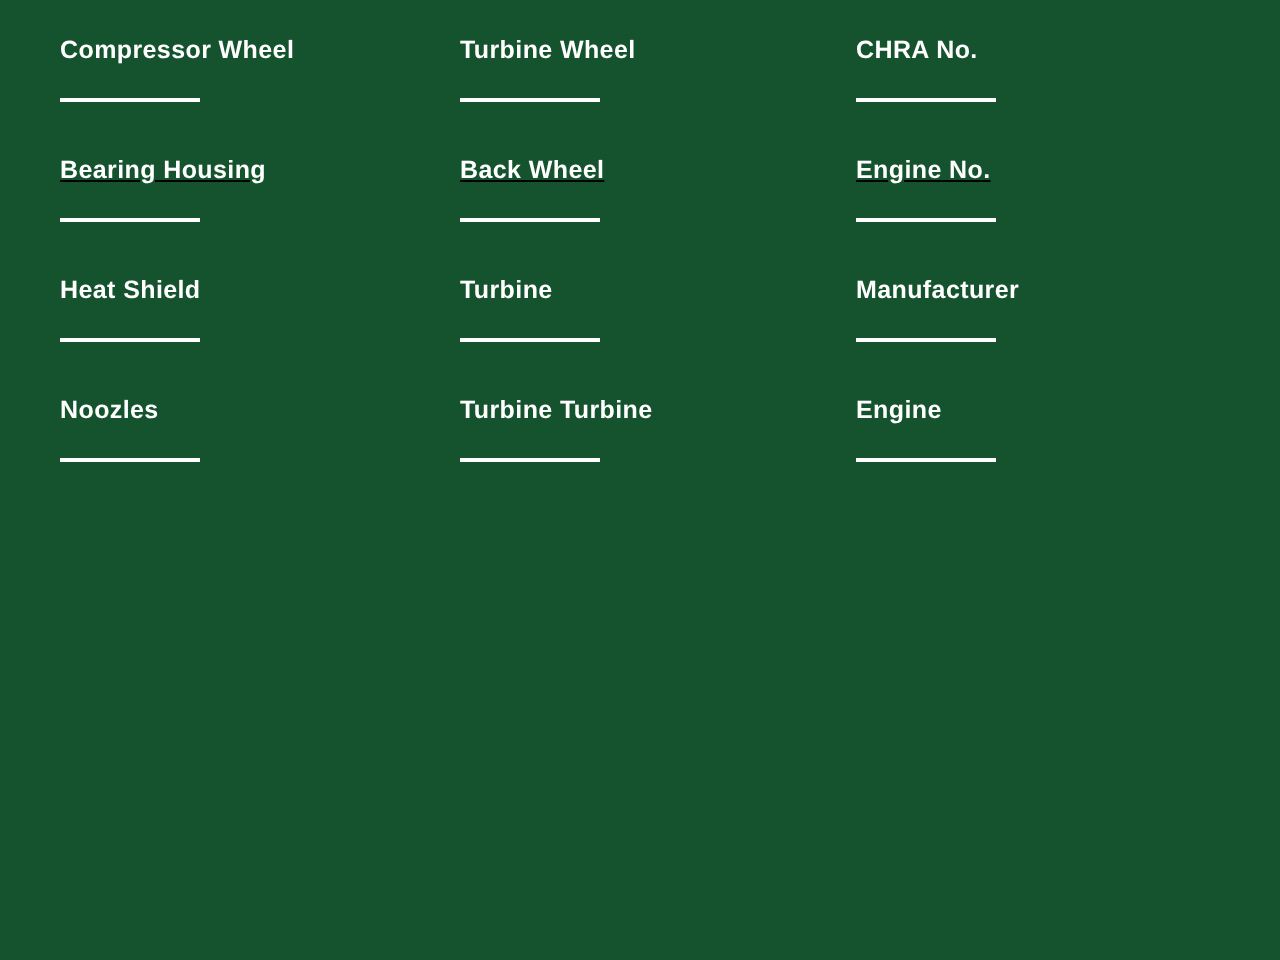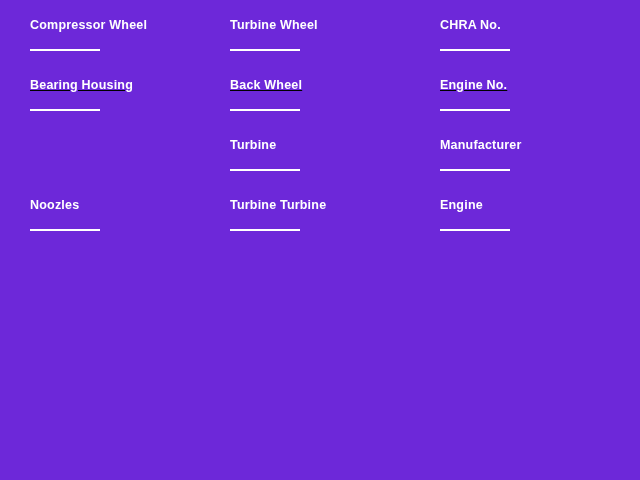--- a/index.html
+++ b/index.html
@@ -10,30 +10,30 @@
     width: 640px;
     height: 480px;
     background: #000000;
     overflow: hidden;
     font-family: "Liberation Sans", sans-serif;
   }
   .form {
     position: relative;
     width: 640px;
     height: 480px;
-    background: #6d28d9;
+    background: #14532d;
   }
   .field {
     position: absolute;
     width: 190px;
   }
   
   .col0 { left: 30px; }
   .col1 { left: 230px; }
-  .col2 { left: 440px; }
+  .col2 { left: 428px; }
   
   .row0 { top: 18px; }
   .row1 { top: 78px; text-decoration: underline; }
   .row2 { top: 138px; }
   .row3 { top: 198px; }
   .label {
     display: block;
     height: 14px;
     line-height: 14px;
     font-size: 12.5px;
@@ -53,20 +53,24 @@
 <body>
 
 <div class="form">
 
   <div class="field col0 row0">
     <span class="label">Compressor Wheel</span>
     <div class="underline"></div>
   </div>
   <div class="field col0 row1">
     <span class="label">Bearing Housing</span>
+    <div class="underline"></div>
+  </div>
+  <div class="field col0 row2">
+    <span class="label">Heat Shield</span>
     <div class="underline"></div>
   </div>
   <div class="field col1 row0">
     <span class="label">Turbine Wheel</span>
     <div class="underline"></div>
   </div>
 
   <div class="field col0 row3">
     <span class="label">Noozles</span>
     <div class="underline"></div>

